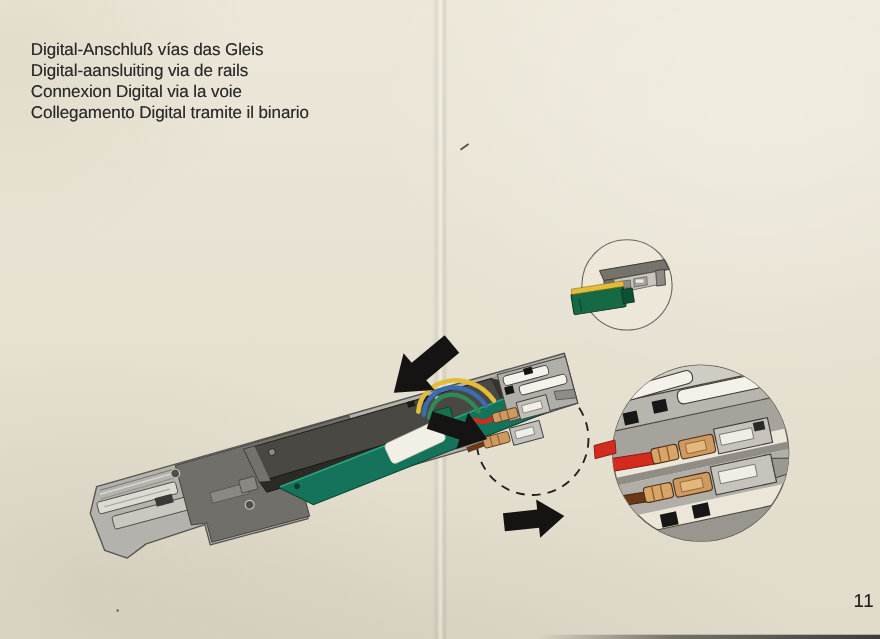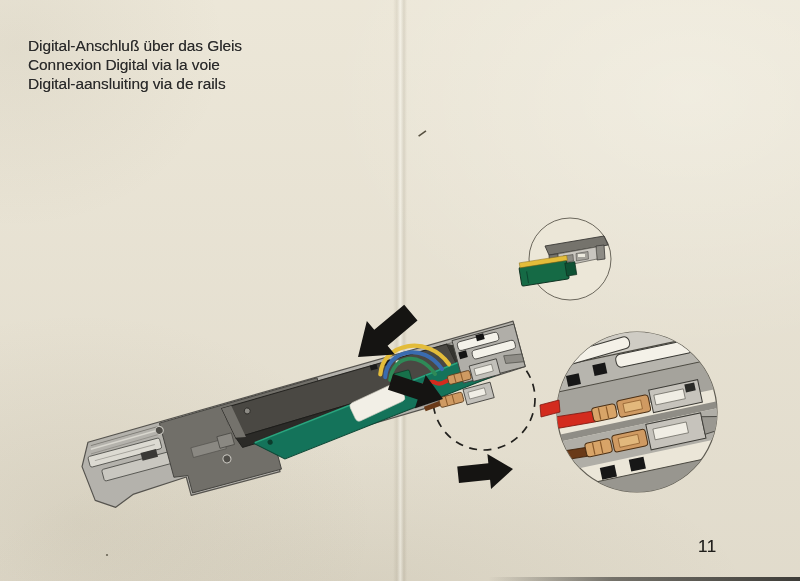--- a/index.html
+++ b/index.html
@@ -32,40 +32,41 @@
       rgba(95,85,60,0.13) 78%, transparent);
   }
   .heading{
     position:absolute;left:28px;top:36px;
     font-size:15.5px;line-height:19px;letter-spacing:-0.1px;
     color:var(--ink);
     text-shadow:0 0 0.5px rgba(40,40,40,0.55);
     white-space:nowrap;
   }
   .page-number{
-    position:absolute;left:698px;top:537px;
+    position:absolute;left:776px;top:537px;
     font-size:17px;color:#1f1e1b;letter-spacing:0.5px;
     text-shadow:0 0 0.5px rgba(40,40,40,0.5);
   }
   .scan-edge{
     position:absolute;right:0;bottom:0;width:312px;height:4px;pointer-events:none;
     background:linear-gradient(90deg, rgba(30,30,28,0), rgba(30,30,28,0.55) 40%, rgba(20,20,18,0.8));
   }
   svg{position:absolute;left:0;top:0;}
 </style>
 </head>
 <body>
 
 <div class="texture"></div>
 <div class="fold"></div>
 
 <div class="heading">
-  <div>Digital-Anschluß über das Gleis</div>
+  <div>Digital-Anschluß vías das Gleis</div>
+  <div>Digital-aansluiting via de rails</div>
   <div>Connexion Digital via la voie</div>
-  <div>Digital-aansluiting via de rails</div>
+  <div>Collegamento Digital tramite il binario</div>
 </div>
 
 <svg width="800" height="581" viewBox="0 0 800 581">
   <defs>
     <clipPath id="bigclip">
         <circle cx="637" cy="412" r="80"></circle>
       </clipPath>
   </defs>
 
   <rect x="418" y="133" width="9" height="1.6" fill="#565040" transform="rotate(-35 422 134)"></rect>

